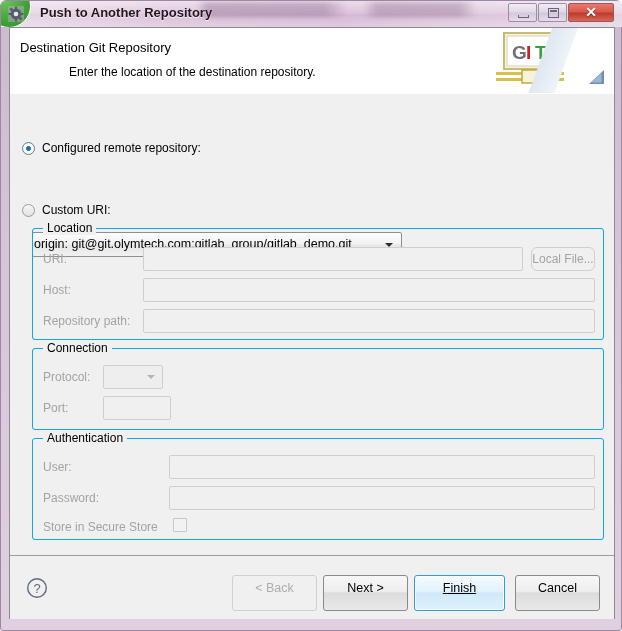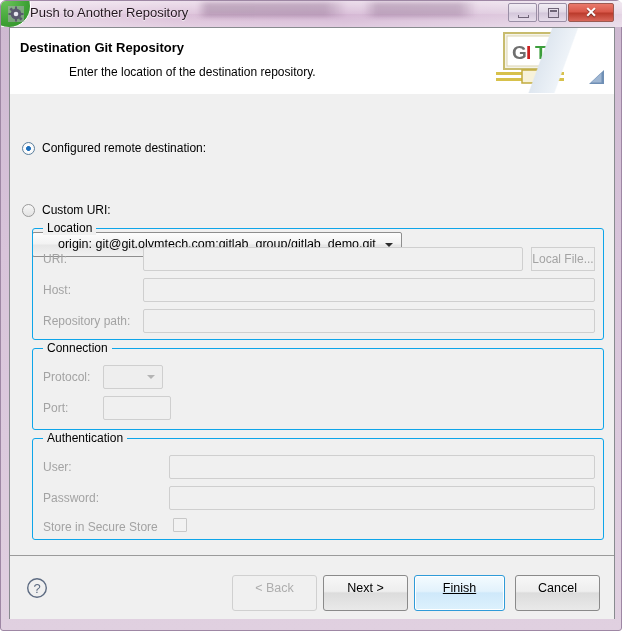--- a/index.html
+++ b/index.html
@@ -70,25 +70,26 @@
     border: 1px solid #ffffff;
     box-sizing: border-box;
   }
   #title-icon {
     position: absolute;
     left: 7px; top: 5px;
     width: 16px; height: 16px;
   }
   #title-text {
     position: absolute;
-    left: 29px; top: 4px;
+    left: 39px; top: 4px;
     font-size: 13px;
     color: #23161f;
     white-space: nowrap;
     text-shadow: 0 1px 1px rgba(255,255,255,0.85);
+    font-weight: bold;
   }
   
   .wbtn {
     position: absolute;
     top: 2px;
     height: 19px;
     box-sizing: border-box;
     border: 1px solid #9a8fa6;
     border-radius: 2px;
     cursor: default;
@@ -152,21 +153,21 @@
     width: 604px;
     height: 66px;
     background: #ffffff;
     border-bottom: 1px solid #9b9b9b;
     overflow: hidden;
   }
   #header-title {
     position: absolute;
     left: 10px; top: 12px;
     font-size: 13px;
-    font-weight: bold;
+    font-weight: normal;
     color: #000;
   }
   #header-desc {
     position: absolute;
     left: 18px; top: 37px;
     font-size: 12px;
     color: #000;
     margin-left: 41px;
   }
   
@@ -217,21 +218,21 @@
     position: absolute;
     left: 22px; top: 138px;
     width: 370px; height: 25px;
     box-sizing: border-box;
     border: 1px solid #8e8e8e;
     border-radius: 2px;
     background: linear-gradient(to bottom, #fdfdfd 0%, #f2f2f2 48%, #e6e6e6 52%, #f1f1f1 100%);
   }
   #combo-remote-text {
     position: absolute;
-    left: 25px; top: 4px;
+    left: 1px; top: 4px;
     font-size: 12.5px;
     color: #000;
     white-space: nowrap;
   }
   #combo-remote-arrow {
     position: absolute;
     right: 8px; top: 10px;
     width: 0; height: 0;
     border-left: 4px solid transparent;
     border-right: 4px solid transparent;
@@ -264,21 +265,21 @@
     position: absolute;
     box-sizing: border-box;
     border: 1px solid #cfcfcf;
     border-radius: 2px;
     background: #f0f0f0;
   }
   .btn-disabled {
     position: absolute;
     box-sizing: border-box;
     border: 1px solid #cfcfcf;
-    border-radius: 0;
+    border-radius: 6px;
     background: #f0f0f0;
     font-size: 12px;
     color: #a3a3a3;
     text-align: center;
     line-height: 22px;
   }
   .combo-disabled {
     position: absolute;
     box-sizing: border-box;
     border: 1px solid #cfcfcf;
@@ -399,21 +400,21 @@
           <polygon points="95,56 110,56 110,42" fill="#6f8fb5"></polygon>
           <polygon points="97,54.5 107.5,54.5 107.5,45" fill="#9fb6d2"></polygon>
         </svg>
       </div>
     </div>
 
     <div id="body">
 
       <div class="radio-row" style="top:46px;">
         <span class="radio checked"></span>
-        <span class="radio-label">Configured remote destination:</span>
+        <span class="radio-label">Configured remote repository:</span>
       </div>
 
       <div id="combo-remote">
         <span id="combo-remote-text">origin: git@git.olymtech.com:gitlab_group/gitlab_demo.git</span>
         <span id="combo-remote-arrow"></span>
       </div>
 
       <div class="radio-row" style="top:108px;">
         <span class="radio"></span>
         <span class="radio-label">Custom URI:</span>

